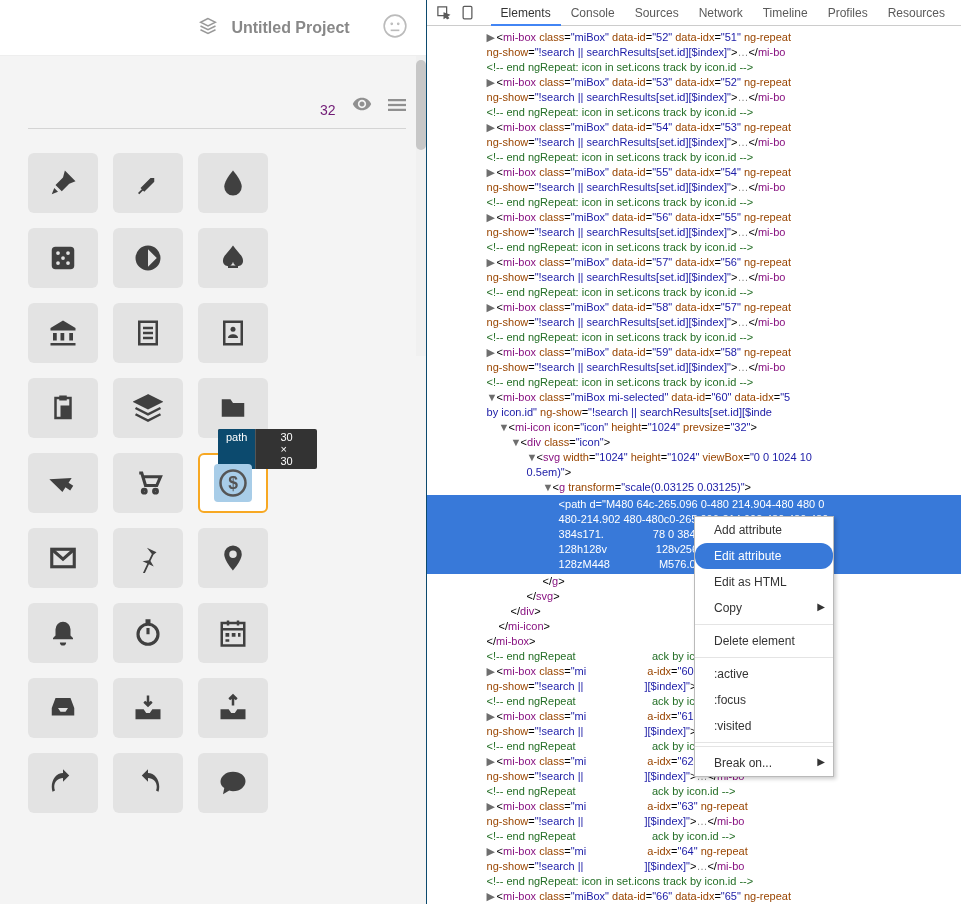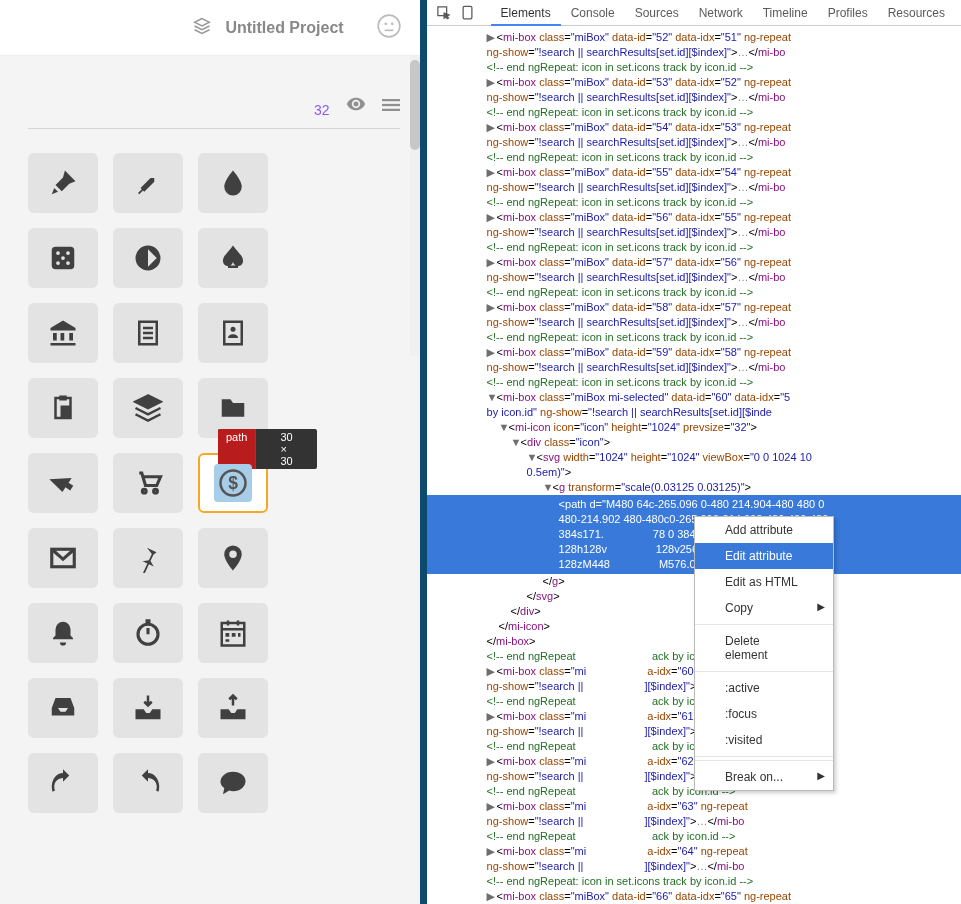--- a/index.html
+++ b/index.html
@@ -1,37 +1,37 @@
 <!DOCTYPE html>
 <html><head>
 <meta charset="utf-8">
 <style>
 * { margin: 0; padding: 0; box-sizing: border-box; font-family: Arial, Helvetica, sans-serif; }
 body { width: 961px; height: 904px; overflow: hidden; display: flex; background: #fff; }
 
 
-.left-panel { width: 459px; height: 100%; background: #f4f4f4; position: relative; border-right: 7px solid #0c4a6e; }
+.left-panel { width: 459px; height: 100%; background: #f4f4f4; position: relative; border-right: 1px solid #0c4a6e; }
 .left-header { height: 56px; background: #fff; display: flex; align-items: center; justify-content: flex-end; padding: 0 18px; gap: 14px; border-bottom: 1px solid #eee; }
 .layers-icon { color: #999; font-size: 16px; }
 .project-title { color: #888; font-size: 16px; font-weight: 600; }
 .face-icon { color: #bbb; margin-left: 18px; }
 .sub-header { height: 72px; display: flex; align-items: flex-end; justify-content: flex-end; padding: 0 20px 10px 0; gap: 16px; }
-.count-label { color: #8b5cf6; font-size: 14px; }
+.count-label { color: #701a75; font-size: 14px; }
 .eye-icon, .hamburger-icon { color: #909090; }
 .divider { height: 1px; background: #d4d4d4; margin: 0 20px 0 28px; }
 
 .icon-grid { padding: 24px 0 0 28px; display: grid; grid-template-columns: repeat(3, 70px); gap: 15px; }
 .icon-box { width: 70px; height: 60px; background: #e3e3e3; border-radius: 6px; display: flex; align-items: center; justify-content: center; color: #404040; position: relative; }
 .icon-box svg { width: 30px; height: 30px; fill: #404040; }
 .icon-box.selected { background: #fff; border: 2px solid #f7a823; }
 .icon-box.selected .inner-badge { position: absolute; top: 50%; left: 50%; transform: translate(-50%,-50%); width: 38px; height: 38px; background: #a8cde8; border-radius: 4px; display:flex; align-items:center; justify-content:center;}
 .icon-box.selected svg { fill: #555; position: relative; z-index: 2;}
 
 .tooltip { position: absolute; top: -26px; left: 18px; background: #333; color: #fff; font-size: 11px; border-radius: 2px; display: flex; overflow: hidden; }
-.tooltip .t-label { background: #b91c1c; padding: 2px 8px; }
+.tooltip .t-label { background: #0c4a6e; padding: 2px 8px; }
 .tooltip .t-size { padding: 2px 24px; border-left: 1px solid #555;}
 
 .left-scroll { position: absolute; right: 0; top: 56px; width: 10px; height: 300px; background: #f0f0f0; }
 .left-scroll-thumb { width: 10px; height: 90px; background: #c7c7c7; border-radius: 5px; margin-top: 4px;}
 
 
 .devtools { flex: 1; height: 100%; background: #fff; display: flex; flex-direction: column; font-family: Menlo, Consolas, monospace; font-size: 11px; }
 .dt-toolbar { height: 26px; border-bottom: 1px solid #ccc; display: flex; align-items: center; padding: 0 6px; gap: 2px; }
 .dt-tool-btn { width: 22px; height: 20px; display: flex; align-items: center; justify-content: center; color: #5a5a5a; }
 .dt-tabs { display: flex; margin-left: 10px; gap: 0; }
@@ -49,21 +49,21 @@
 .attr-name { color: #994500; }
 .attr-val { color: #1a1aa6; }
 .comment { color: #236e25; }
 .arrow { color: #6e6e6e; display:inline-block; width:10px;}
 .ellipsis { color: #888; }
 
 .highlight-block { background: #3879d9; color: #fff; padding: 2px 0 2px 4px; margin-left: -4px; position: relative;}
 
 
 .context-menu { position: absolute; left: 694px; top: 516px; width: 140px; background: #fff; border: 1px solid #bababa; box-shadow: 2px 2px 4px rgba(0,0,0,0.2); z-index: 100; font-family: Arial; font-size: 12px; color: #333;}
-.cm-item { padding: 6px 30px; cursor: default; position: relative;}
+.cm-item { padding: 6px 19px; cursor: default; position: relative; border-radius: 12px;}
 .cm-item.highlight { background: #3879d9; color: #fff; }
 .cm-sep { height: 1px; background: #e4e4e4; margin: 3px 0; }
 .cm-arrow { position: absolute; right: 8px; top: 6px; font-size: 10px;}
 </style>
 </head>
 <body>
 
 <div class="left-panel">
   <div class="left-header">
     <span class="layers-icon">

